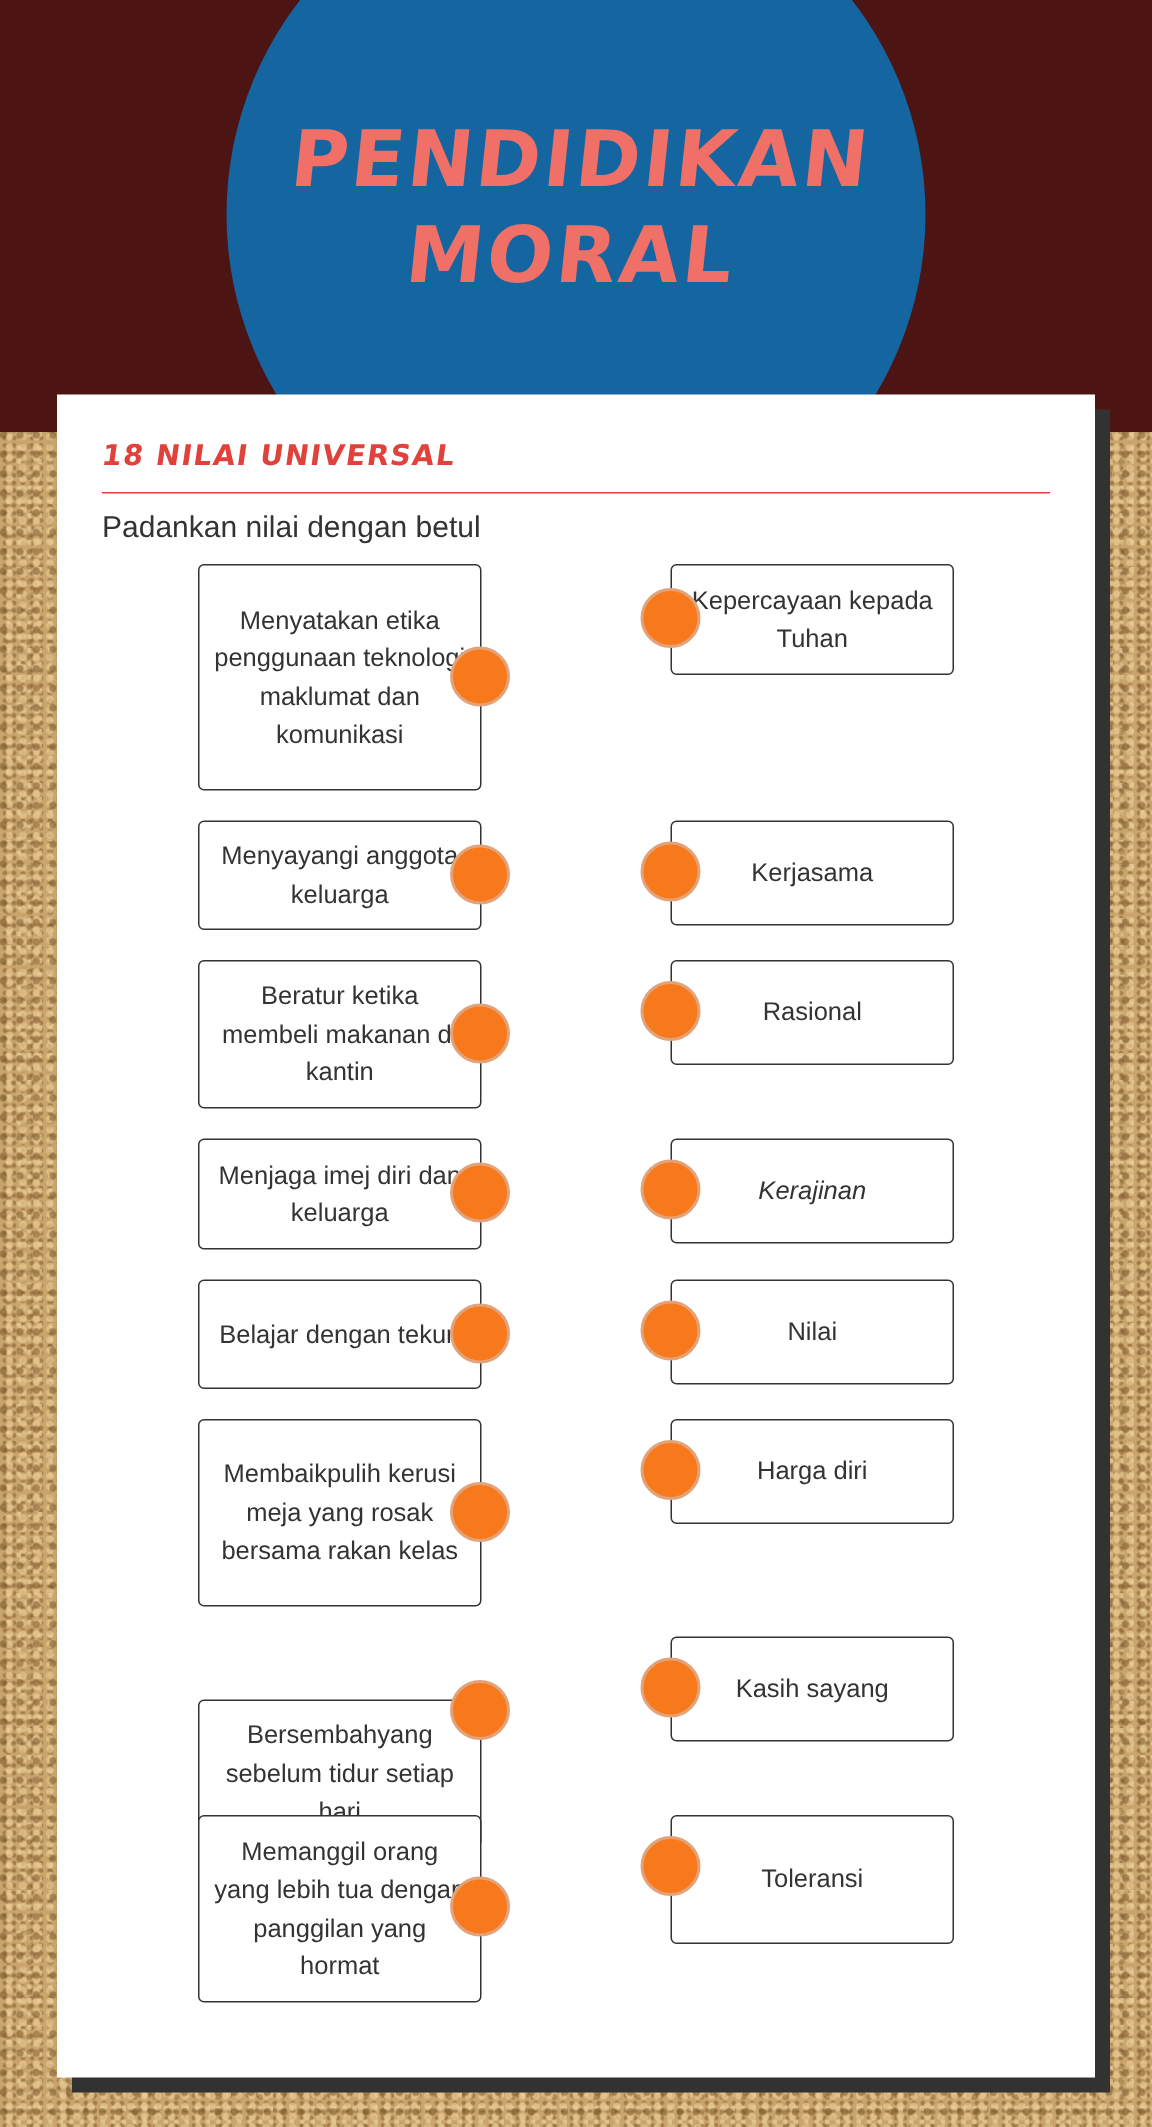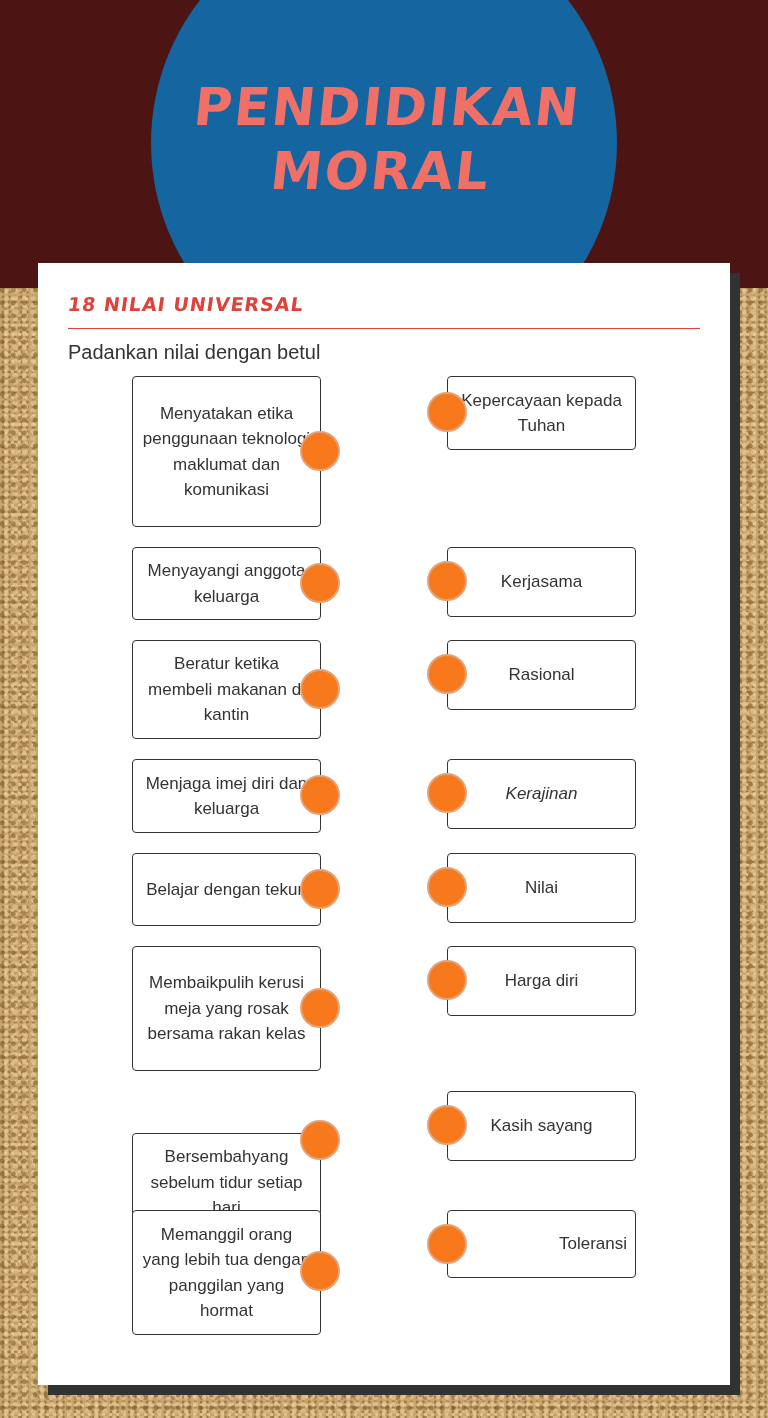--- a/index.html
+++ b/index.html
@@ -155,17 +155,17 @@
   <div class="box right-box" style="top:683px;height:70px;justify-content:center;">
       <span>Harga diri</span>
     </div>
   <div class="dot right-dot" style="top:697px;"></div>
 
   <div class="box right-box" style="top:828px;height:70px;">
       <span>Kasih sayang</span>
     </div>
   <div class="dot right-dot" style="top:842px;"></div>
 
-  <div class="box right-box" style="top:947px;height:68px;justify-content:flex-end;">
+  <div class="box right-box" style="top:947px;height:86px;">
       <span>Toleransi</span>
     </div>
   <div class="dot right-dot" style="top:961px;"></div>
 </div>
 
 </body></html>

